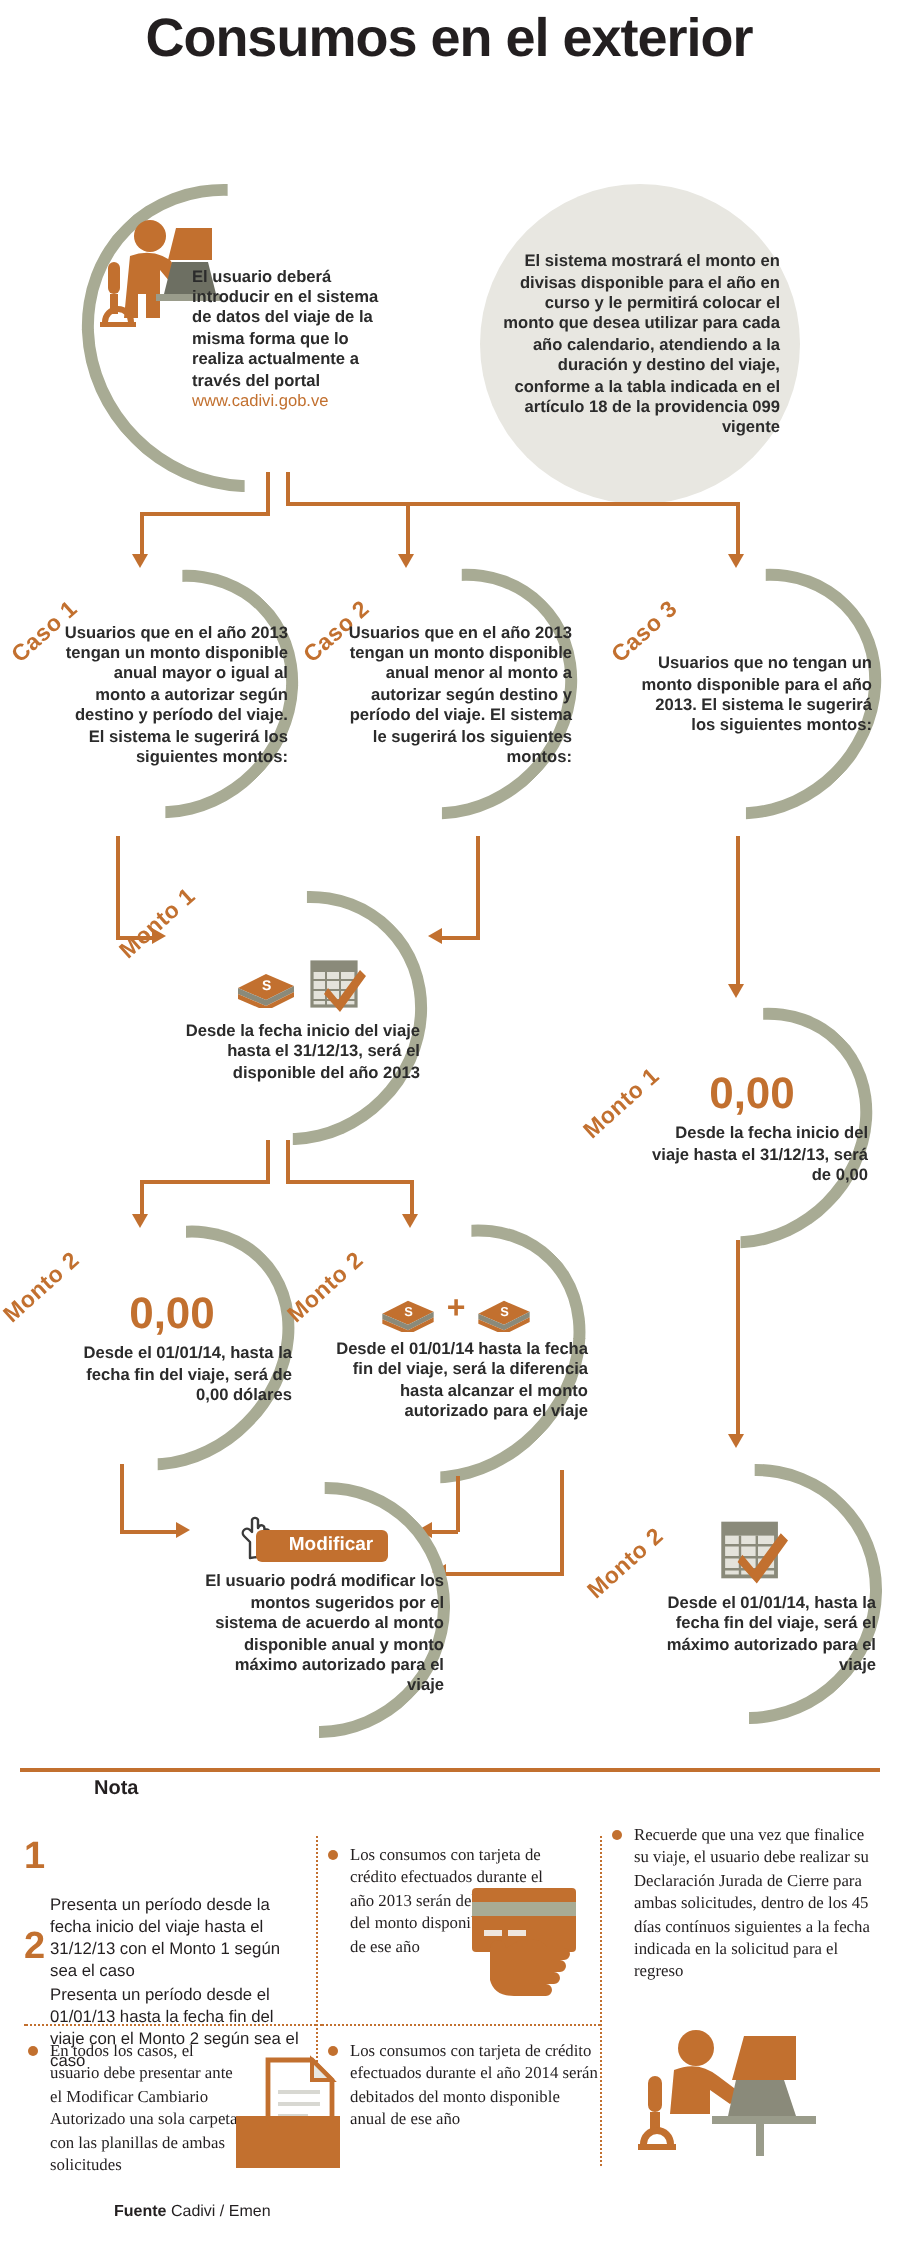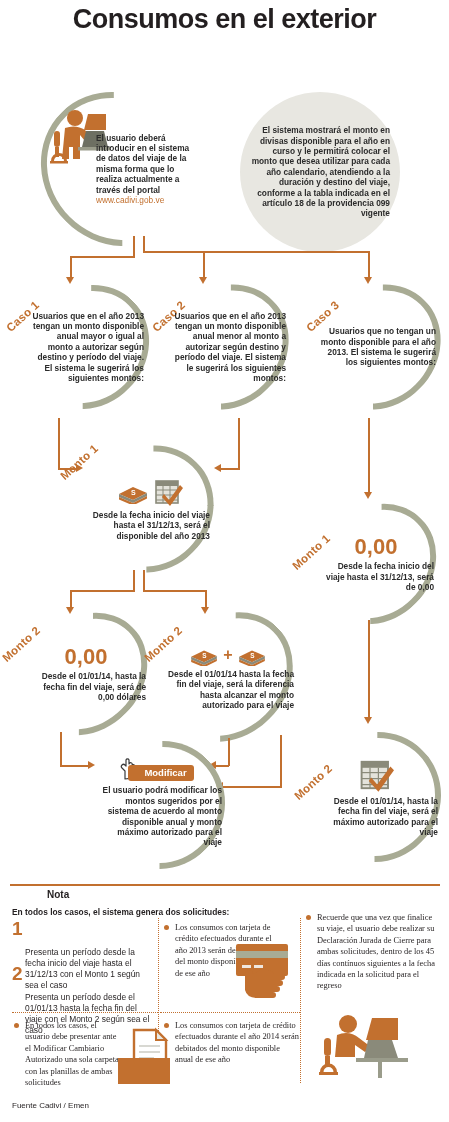--- a/index.html
+++ b/index.html
@@ -102,21 +102,21 @@
   .numtxt { position:absolute; left:13px; top:0; font-size:8.4px; line-height:11px; color:#231f20;margin-top:25px; }
 
   .bullet-item { position:absolute; }
   .bdot {
     position:absolute; left:0; top:3px;
     width:5px; height:5px; border-radius:50%; background:#c2702f;
   }
   .btxt { position:absolute; left:11px; top:0; font-size:8.4px; line-height:11.4px; color:#231f20;font-family:Liberation Serif, serif; }
 
   .fuente { position:absolute; left:12px; top:1101px; font-size:8px; color:#231f20; }
-  .fuente b { font-weight:normal; }
+  .fuente b { font-weight:bold;margin-left:45px; }
   .watermark {
     position:absolute; right:8px; top:1094px;
     font-size:17px; color:#c9c9c9; letter-spacing:0px;
     font-family:"Liberation Sans", sans-serif;
   }
 
   
   .modbtn {
     position:relative;
     background:#c2702f; color:#ffffff;
@@ -358,21 +358,20 @@
         </svg>
         <span class="modbtn">Modificar</span>
       </div>
       <div class="node-text">El usuario podrá modificar los montos sugeridos por el sistema de acuerdo al monto disponible anual y monto máximo autorizado para el viaje</div>
     </div>
   </div>
 
   <div class="nota-wrap">
     <div class="nota-rule"></div>
     <div class="nota-title">Nota</div>
-    <div class="nota-sub">En todos los casos, el sistema genera dos solicitudes:</div>
 
     <div class="col-divider" style="left:148px; top:34px; height:165px;"></div>
     <div class="col-divider" style="left:290px; top:34px; height:165px;"></div>
     <div class="row-divider" style="left:2px; top:128px; width:146px;"></div>
     <div class="row-divider" style="left:150px; top:128px; width:140px;"></div>
 
     <div class="numitem" style="left:2px; top:38px; width:142px;">
       <div class="numbig">1</div>
       <div class="numtxt">Presenta un período desde la fecha inicio del viaje hasta el 31/12/13 con el Monto 1 según sea el caso</div>
     </div>

